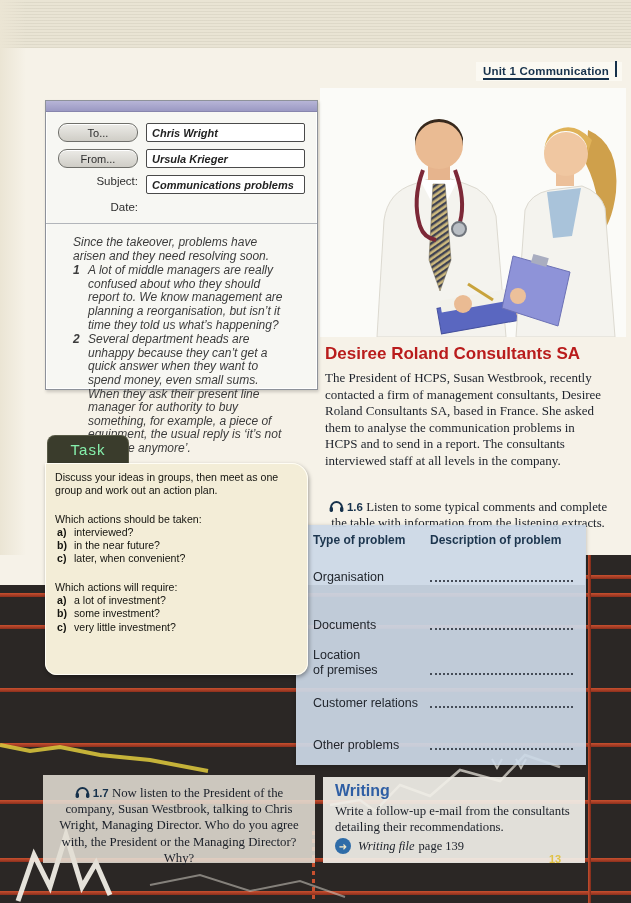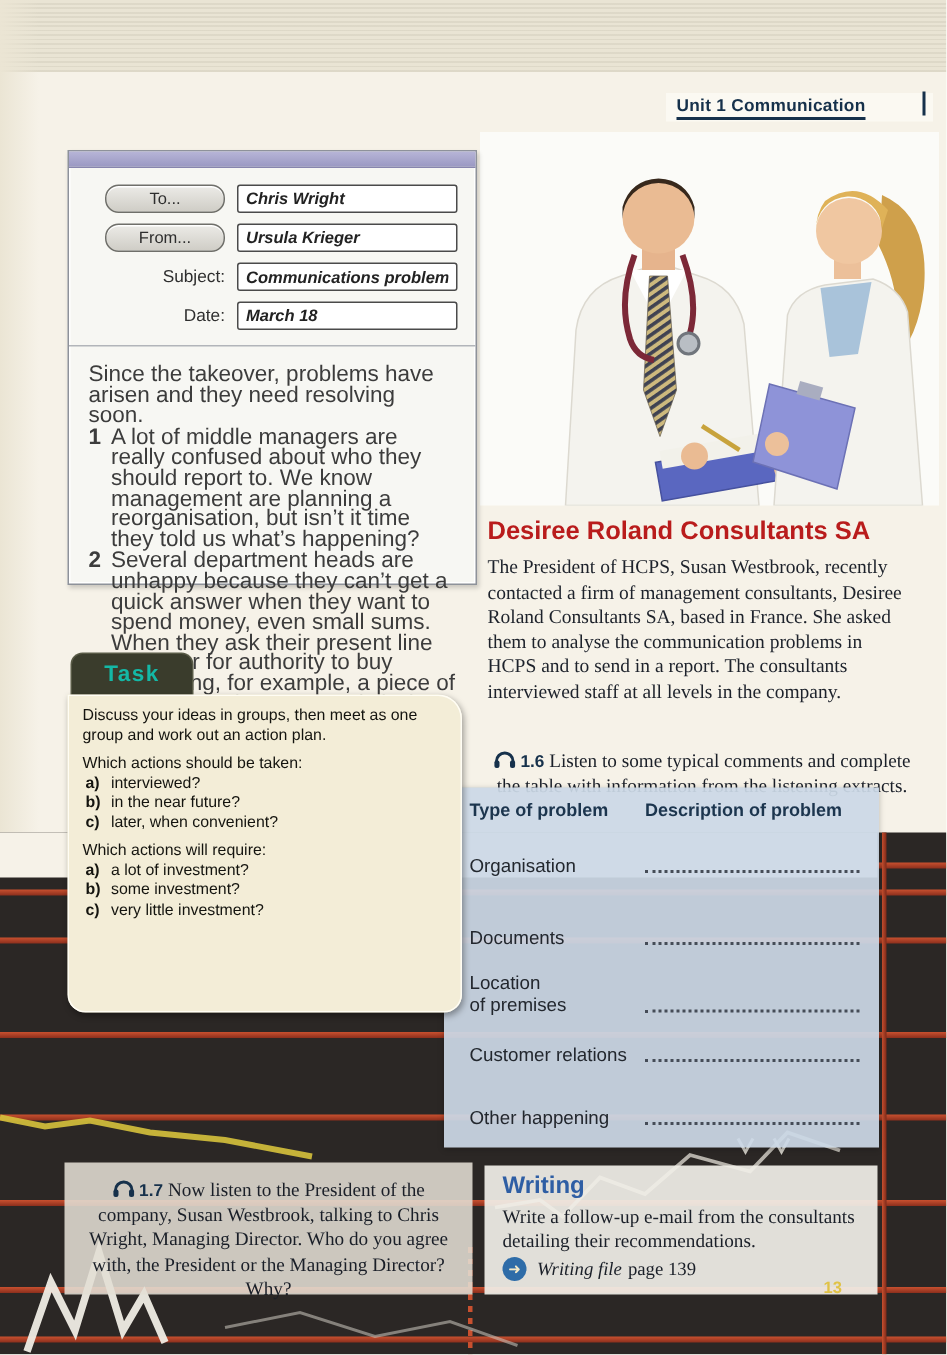--- a/index.html
+++ b/index.html
@@ -5,40 +5,40 @@
   html,body{margin:0;padding:0;background:#ffffff;}
   .page{position:relative;width:631px;height:903px;background:#f6f2e8;overflow:hidden;
         font-family:"Liberation Sans",sans-serif;}
   .top-band{position:absolute;left:0;top:0;width:631px;height:48px;background:#e9e4d4;
         background-image:repeating-linear-gradient(0deg,rgba(120,115,95,.10) 0 1px,transparent 1px 3px);}
   .left-edge{position:absolute;left:0;top:0;width:26px;height:903px;
         background:linear-gradient(90deg,#ebe5d4,rgba(235,229,212,0));z-index:1;}
 
   
   .unit-label{position:absolute;right:9px;top:62px;display:flex;align-items:center;z-index:5;
-        background:#fbf9f2;padding:2px 5px 1px 7px;gap:32px;}
+        background:#fbf9f2;padding:2px 5px 1px 7px;}
   .unit-text{font-size:11.5px;font-weight:bold;color:#16314b;border-bottom:2px solid #16314b;
         padding-bottom:1px;letter-spacing:.2px;}
   .unit-bar{width:2px;height:16px;background:#16314b;margin-left:6px;transform:translateY(-3px);}
 
   
   .email{position:absolute;left:45px;top:100px;width:273px;height:290px;background:#f7f7f3;
         border:1px solid #8e929a;box-shadow:inset 0 0 0 1px #ffffff,1px 2px 3px rgba(0,0,0,.18);
         box-sizing:border-box;z-index:5;}
   .email-titlebar{height:10px;background:linear-gradient(#b7b5d7,#9b99c3);border-bottom:1px solid #8785ad;}
   .email-form{padding:11px 12px 3px;border-bottom:1px solid #b2b5ba;}
-  .email-row{display:flex;align-items:center;margin-bottom:7px;margin-left:12px;}
+  .email-row{display:flex;margin-bottom:7px;}
   .email-btn{width:80px;height:19px;margin-right:8px;flex:none;
         background:linear-gradient(#ecebe7,#cfcdc6);border:1px solid #6f6f6a;border-radius:9px;
         box-shadow:inset 0 1px 0 #fff;font-size:11px;color:#2e2e2e;font-family:"Liberation Sans",sans-serif;}
   .email-lab{width:80px;margin-right:8px;flex:none;text-align:right;font-size:11.5px;color:#2e2e2e;}
   .email-input{flex:1;height:19px;background:#fff;border:1px solid #4a4a4a;border-radius:2px;
         font-size:11px;font-weight:600;padding:0 5px;color:#222;min-width:0;
         font-family:"Liberation Sans",sans-serif;box-sizing:border-box;font-style:italic;}
-  .email-body{padding:12px 13px;font-size:15px;line-height:13.6px;color:#3c3c3c;}
+  .email-body{padding:12px 27px;font-size:12px;line-height:13.6px;color:#3c3c3c;font-style:italic;}
   .email-item{display:flex;margin-top:1px;}
   .email-item-num{width:15px;font-weight:bold;flex:none;}
 
   
   .photo{position:absolute;left:320px;top:88px;width:306px;height:249px;background:#fbfbf8;z-index:4;}
 
   
   .article-heading{position:absolute;left:325px;top:344px;font-size:17px;font-weight:bold;
         color:#b91c1c;z-index:5;}
   .article-body{position:absolute;left:325px;top:370px;width:282px;
@@ -65,28 +65,28 @@
   .th{position:absolute;top:8px;font-size:12px;font-weight:bold;color:#1c354e;}
   .th-type{left:17px;} .th-desc{left:134px;}
   .t-row{position:absolute;left:17px;right:13px;display:flex;align-items:flex-end;}
   .t-label{width:117px;flex:none;font-size:12.5px;color:#22272e;}
   .t-line{line-height:15px;}
   .t-line:empty{display:none;}
   .t-dots{flex:1;border-bottom:2px dotted #454c57;margin-bottom:3px;height:0;}
 
   
   .task-tab{position:absolute;left:48px;top:436px;width:80px;height:27px;background:#3a3c2c;
-        color:#14b8a6;font-weight:bold;font-size:15px;letter-spacing:1px;border-radius:7px 7px 0 0;
+        color:#86efac;font-weight:normal;font-size:15px;letter-spacing:1px;border-radius:7px 7px 0 0;
         display:flex;align-items:center;justify-content:center;z-index:7;
         box-shadow:0 0 0 1px #585a46;text-align:right;}
   .task-body{position:absolute;left:45px;top:463px;width:263px;height:212px;background:#f3edd7;
         border-radius:0 16px 12px 12px;box-shadow:1px 2px 4px rgba(0,0,0,.35),inset 0 0 0 1px #fffdf4;
         padding:8px 10px;box-sizing:border-box;font-size:10.6px;line-height:13.3px;color:#14140f;z-index:7;}
   .task-p{margin:0 0 2px;}
-  .task-sub{margin-top:5px;font-weight:normal;}
+  .task-sub{margin-top:15px;font-weight:normal;}
   .opt{display:flex;}
   .opt-letter{width:17px;font-weight:bold;padding-left:2px;flex:none;}
 
   
   .listen17{position:absolute;left:43px;top:775px;width:272px;height:88px;
         background:rgba(226,222,212,.88);padding:10px 11px;box-sizing:border-box;z-index:6;}
   .writing{position:absolute;left:323px;top:777px;width:262px;height:86px;
         background:rgba(241,239,232,.92);padding:5px 12px;box-sizing:border-box;z-index:6;}
   .writing-heading{font-size:16px;font-weight:bold;color:#2e5ea4;margin:0 0 3px;}
   .writing-body{font-family:"Liberation Serif",serif;font-size:12.8px;line-height:16px;color:#1a1f28;}
@@ -120,21 +120,20 @@
       <div class="email-row">
         <button class="email-btn">From...</button>
         <input class="email-input" value="Ursula Krieger" style="">
       </div>
       <div class="email-row">
         <span class="email-lab">Subject:</span>
         <input class="email-input" value="Communications problems" style="">
       </div>
       <div class="email-row">
         <span class="email-lab">Date:</span>
-        <input class="email-input" value="March 18" style="">
       </div>
     </div>
     <div class="email-body">
       <div>Since the takeover, problems have arisen and they need resolving soon.</div>
       <div class="email-item">
         <span class="email-item-num">1</span>
         <span>A lot of middle managers are really confused about who they should report to. We know management are planning a reorganisation, but isn’t it time they told us what’s happening?</span>
       </div>
       <div class="email-item">
         <span class="email-item-num">2</span>
@@ -240,21 +239,21 @@
       <div class="t-dots"></div>
     </div>
     <div class="t-row" style="top:171px">
       <div class="t-label">
           <div class="t-line">Customer relations</div>
         </div>
       <div class="t-dots"></div>
     </div>
     <div class="t-row" style="top:213px">
       <div class="t-label">
-          <div class="t-line">Other happening</div>
+          <div class="t-line">Other problems</div>
         </div>
       <div class="t-dots"></div>
     </div>
   </div>
 
   <div class="task-tab">Task</div>
   <div class="task-body">
     <p class="task-p">Discuss your ideas in groups, then meet as one group and work out an action plan.</p>
     <div class="task-sub">Which actions should be taken:</div>
     <div class="opt">

